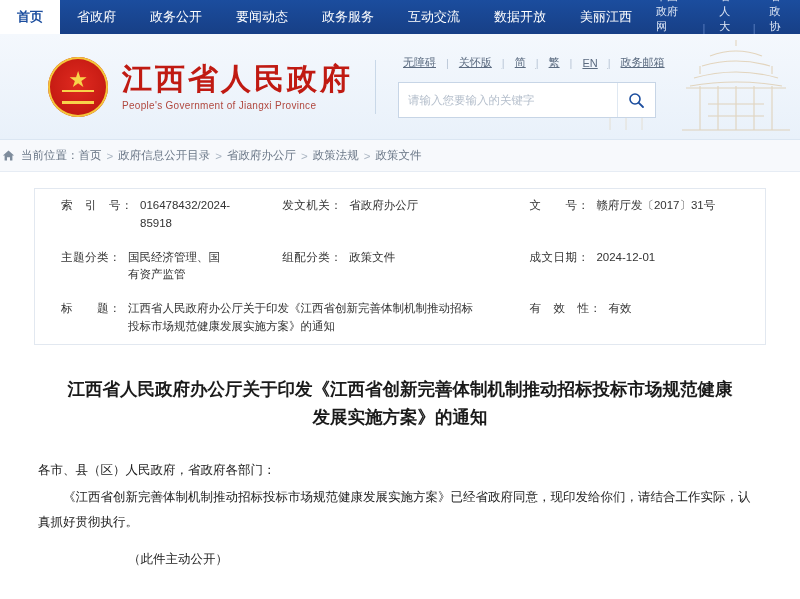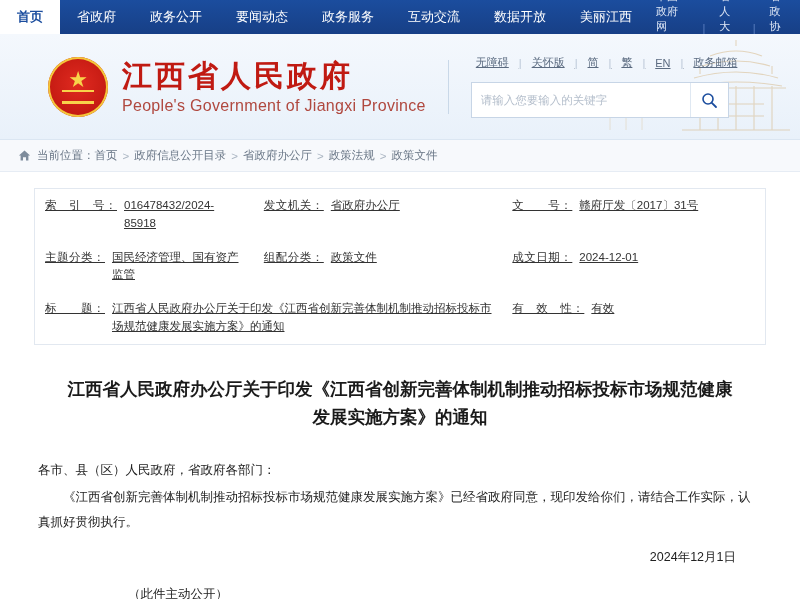--- a/index.html
+++ b/index.html
@@ -85,21 +85,21 @@
   .site-title {
     color: #c01a12;
     font-size: 30px;
     font-weight: bold;
     letter-spacing: 3px;
     line-height: 1.1;
     font-family: "Liberation Serif", "DejaVu Serif", serif;
   }
   .site-subtitle {
     color: #b0483f;
-    font-size: 16px;
+    font-size: 10px;
     letter-spacing: 0.3px;
     margin-top: 5px;
   }
   .header-divider {
     width: 1px; height: 54px;
     background: #c9d8e8;
     margin: 0 22px;
     z-index: 2;
   }
   .header-right {
@@ -151,21 +151,21 @@
     pointer-events: none;
   }
 
   
   .breadcrumb {
     height: 32px;
     background: #f7f9fc;
     border-bottom: 1px solid #e6ecf4;
     display: flex;
     align-items: center;
-    padding-left: 18px;
+    padding-left: 2px;
     font-size: 11.5px;
     color: #6a7787;
   }
   .home-icon {
     width: 13px; height: 13px;
     margin-right: 6px;
     display: inline-block;
   }
   .breadcrumb .crumb { color: #6a7787; }
   .breadcrumb .crumb-sep { padding: 0 5px; color: #aab5c2; }
@@ -178,24 +178,23 @@
 
   
   .meta-table {
     width: 100%;
     border: 1px solid #e2e8f0;
     border-collapse: collapse;
     font-size: 11.5px;
     color: #333;
   }
   .meta-table td {
-    padding: 8px 10px;
+    padding: 8px 26px;
     vertical-align: top;
     line-height: 1.55;
-    text-decoration: underline;
   }
   .meta-label {
     color: #333;
     white-space: nowrap;
     letter-spacing: 0.5px;
   }
   .meta-value { color: #333; }
   .col-a { width: 30%; }
   .col-b { width: 34%; }
   .col-c { width: 36%; }
@@ -381,17 +380,16 @@
       </td>
     </tr>
   </tbody>
     </table>
 
   <div class="doc-title">江西省人民政府办公厅关于印发《江西省创新完善体制机制推动招标投标市场规范健康发展实施方案》的通知</div>
 
   <div class="doc-body">
     <p>各市、县（区）人民政府，省政府各部门：</p>
     <p class="indent2">《江西省创新完善体制机制推动招标投标市场规范健康发展实施方案》已经省政府同意，现印发给你们，请结合工作实际，认真抓好贯彻执行。</p>
-    <p class="right-date">2024年12月1日</p>
     <p class="center-note">（此件主动公开）</p>
 
   </div>
 </div>
 
 </body></html>

